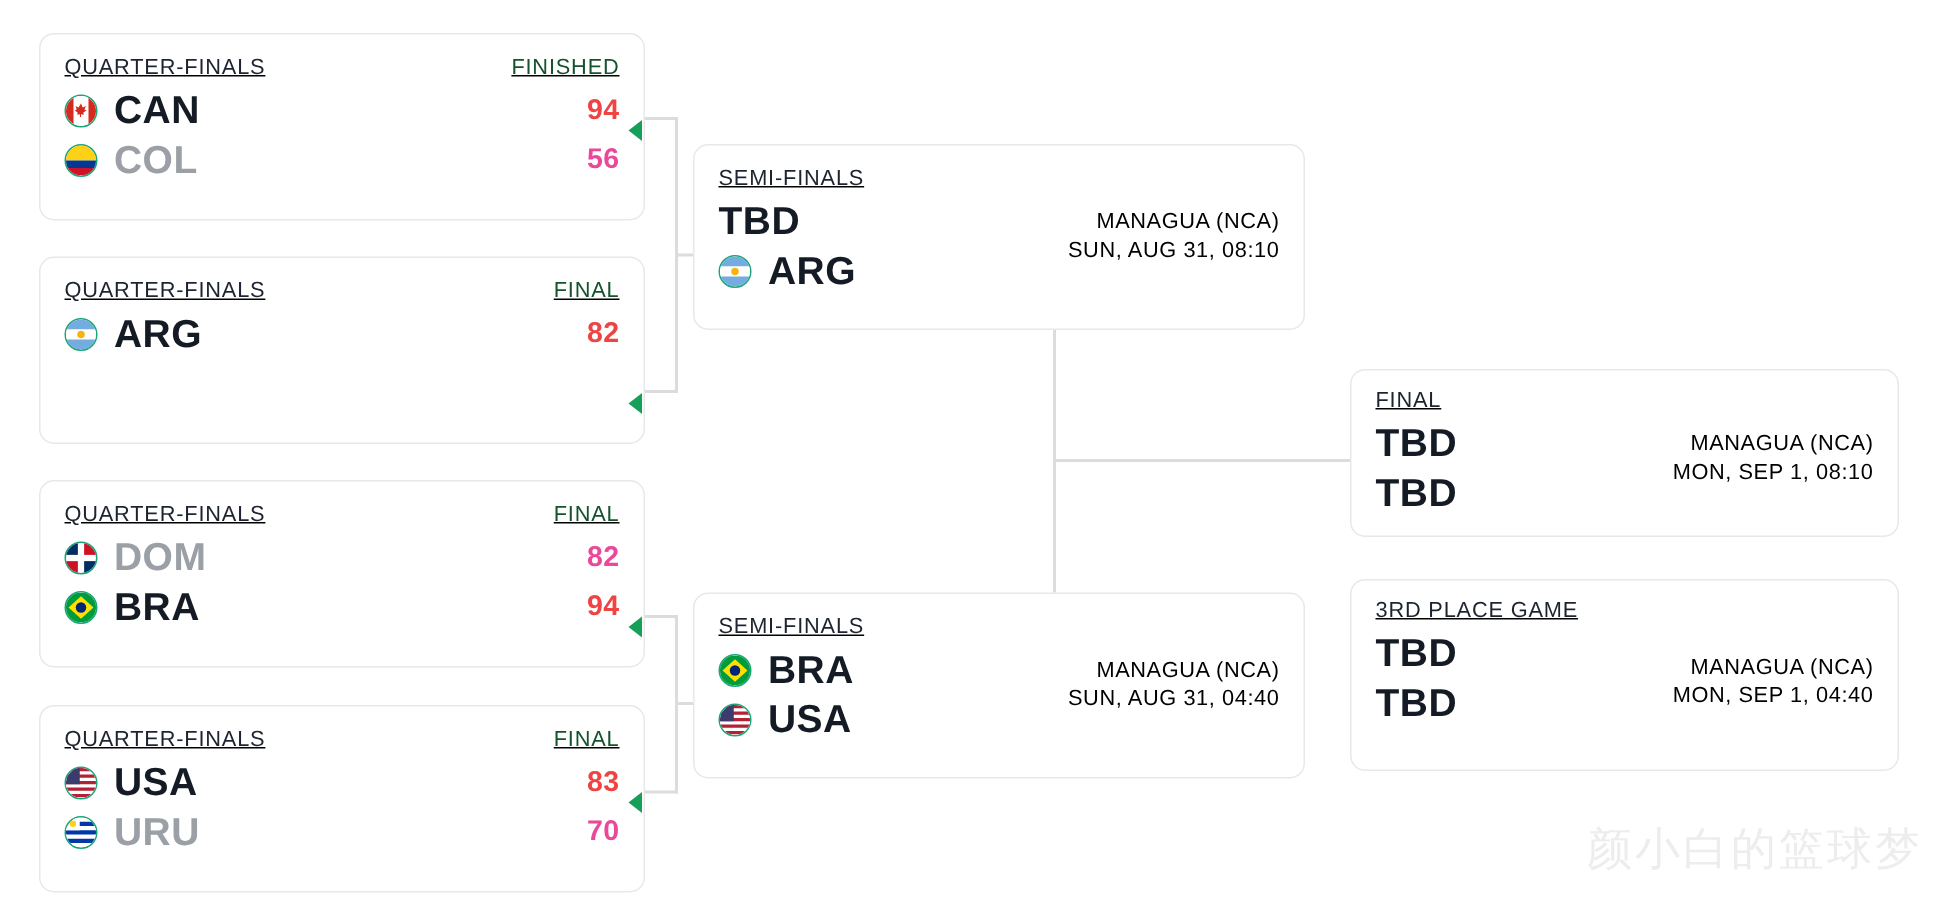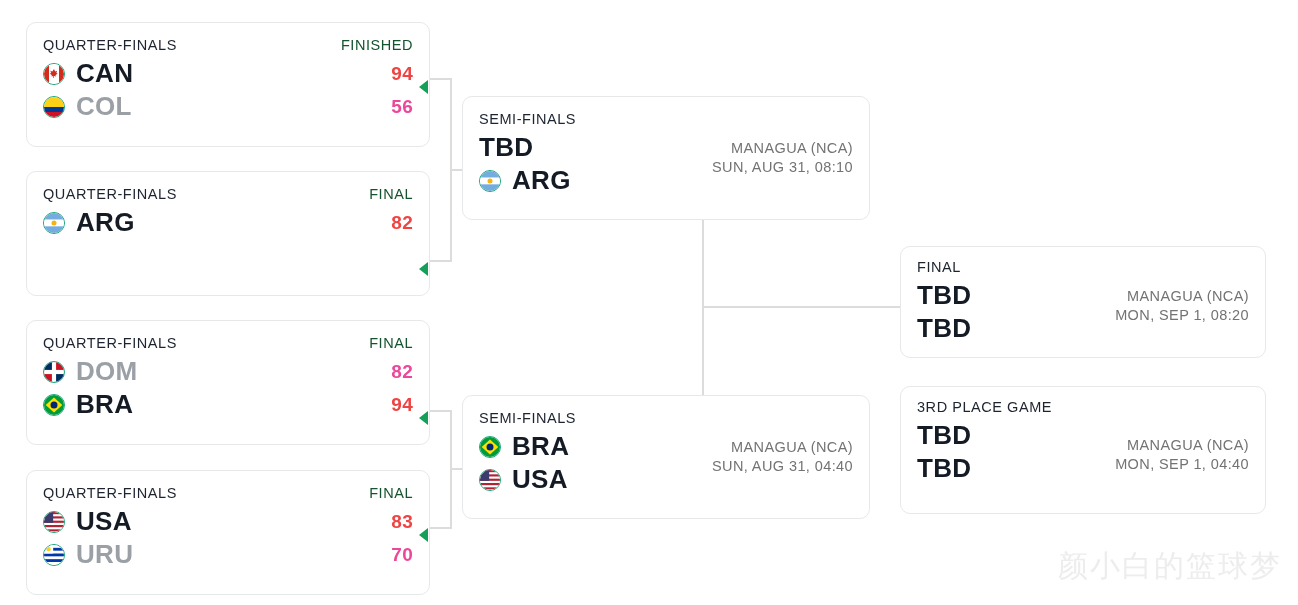--- a/index.html
+++ b/index.html
@@ -22,20 +22,21 @@
     position:absolute;
     background:#ffffff;
     border:1px solid #e6e8ea;
     border-radius:10px;
     box-sizing:border-box;
     padding:14px 16px 12px 16px;
   }
   .card-head{
     display:flex;align-items:flex-end;justify-content:space-between;
     margin-bottom:4px;
+    text-decoration:underline;
   }
   .round-label{
     font-size:14.5px;letter-spacing:.55px;color:#1d2430;
     white-space:nowrap;
   }
   .status-label{
     font-size:14.5px;letter-spacing:.55px;color:#14532d;
     white-space:nowrap;
   }
   .rows{position:relative;}
@@ -61,21 +62,21 @@
     margin-left:auto;font-size:19px;font-weight:bold;
     color:#ec4899;letter-spacing:.3px;
   }
   .score.win{color:#ef4444;}
   .row.noflag .team{margin-left:0;}
   .row.noflag{padding-left:0;}
 
   
   .venue{
     position:absolute;right:16px;top:50%;transform:translateY(-50%);
-    text-align:right;color:#737373;font-size:14.5px;line-height:19px;
+    text-align:right;color:#000000;font-size:14.5px;line-height:19px;
     letter-spacing:.4px;white-space:nowrap;
   }
 
   
   .arrow{
     position:absolute;width:0;height:0;
     border-top:7px solid transparent;
     border-bottom:7px solid transparent;
     border-right:9px solid #14a058;
   }
@@ -310,21 +311,21 @@
     <div class="rows">
       <div class="row noflag">
         <span class="team win">TBD</span>
       </div>
       <div class="row noflag">
         <span class="team win">TBD</span>
       </div>
     </div>
     <div class="venue" style="top:54%;">
       <div>MANAGUA (NCA)</div>
-      <div>MON, SEP 1, 08:20</div>
+      <div>MON, SEP 1, 08:10</div>
     </div>
   </div>
 
   <div class="card" style="left:900px;top:386px;width:366px;height:128px;padding-top:12px;">
     <div class="card-head">
       <span class="round-label">3RD PLACE GAME</span>
     </div>
     <div class="rows">
       <div class="row noflag">
         <span class="team win">TBD</span>

